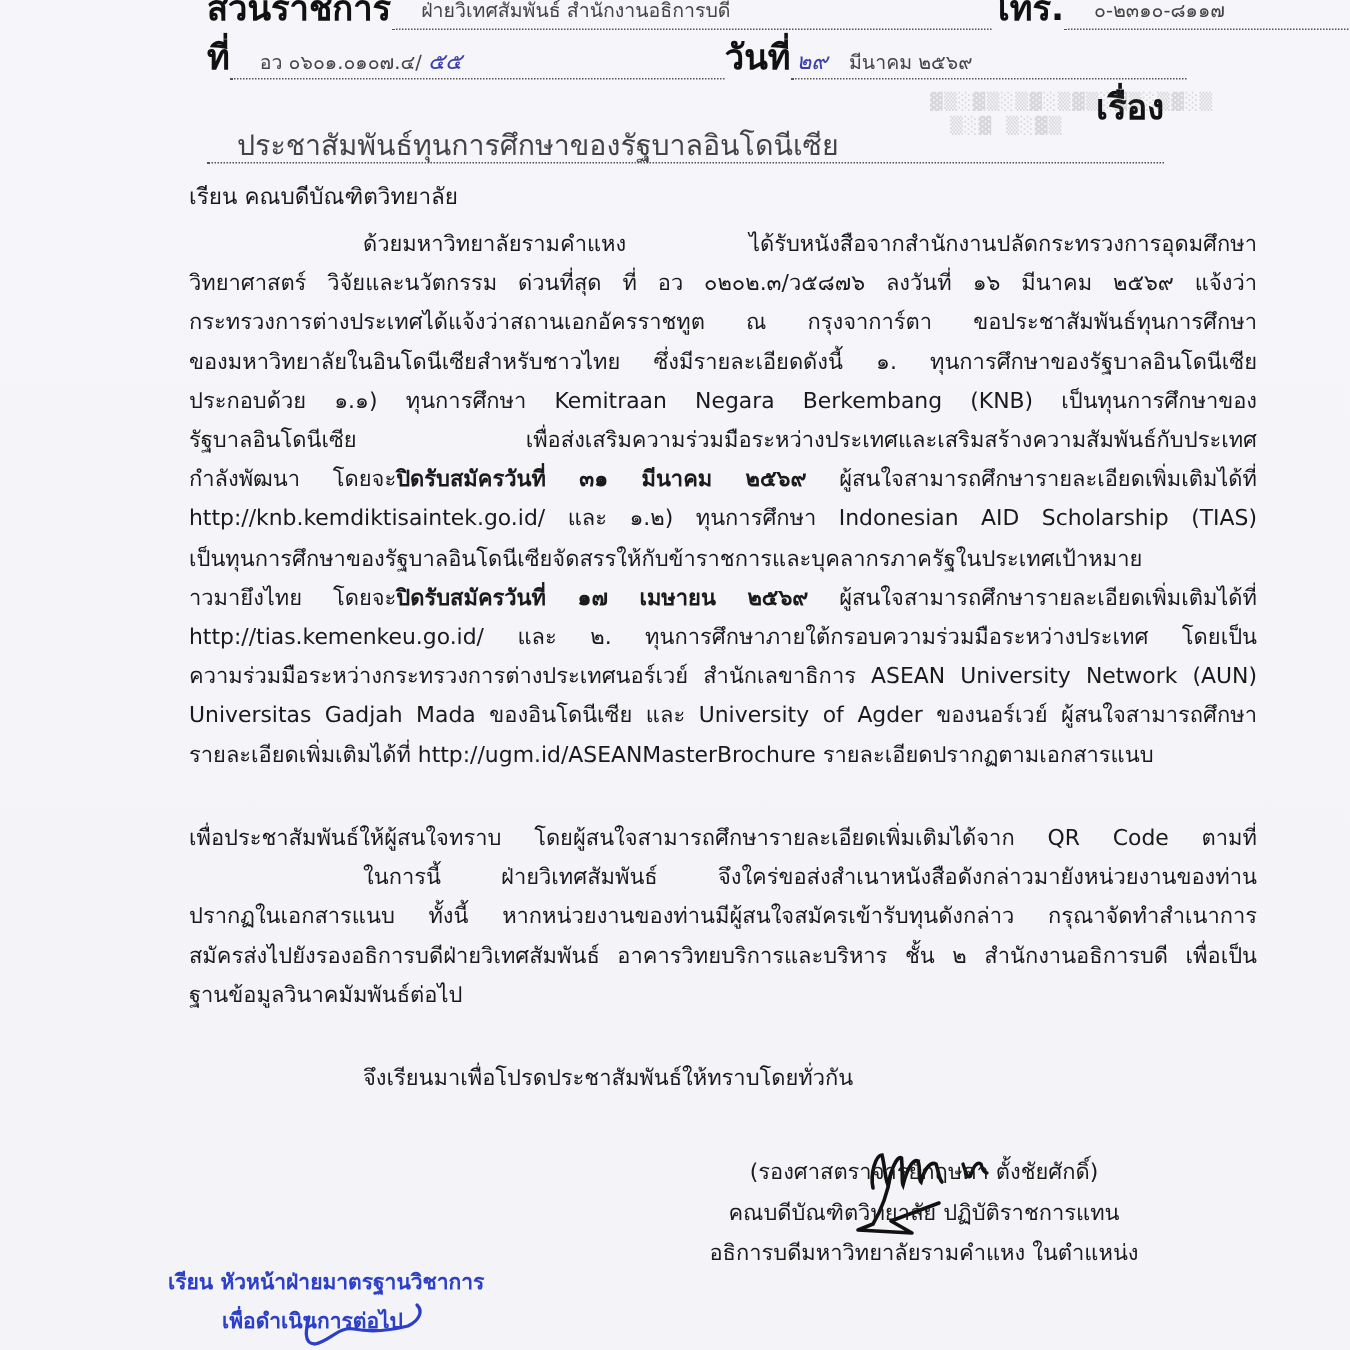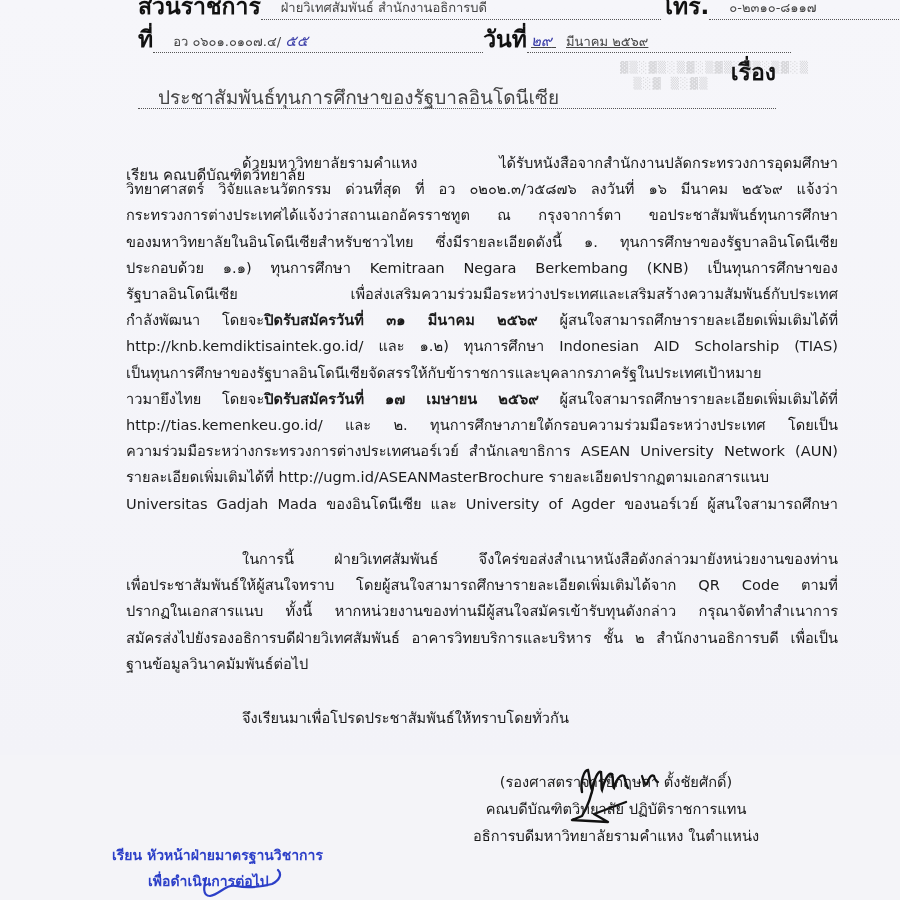--- a/index.html
+++ b/index.html
@@ -62,21 +62,20 @@
       color: #555;
       line-height: 16px;
       letter-spacing: 1px;
     }
     .salutation {
       position: absolute;
       left: 126px;
       top: 119px;
       font-size: 15px;
       white-space: nowrap;
-      margin-top: 44px;
     }
     .para {
       position: absolute;
       left: 126px;
       width: 712px;
       font-size: 14.6px;
       line-height: 26.2px;
       text-align: justify;
     }
     .para .ln {
@@ -144,21 +143,21 @@
     <span class="hdr-field" style="width:170px;">๐-๒๓๑๐-๘๑๑๗</span>
   </div>
 
   <div class="hdr-row" style="top:23px;">
     <span class="hdr-label">ที่</span>
     <span class="hdr-field" style="width:310px;">
       <span>อว ๐๖๐๑.๐๑๐๗.๔/</span>
       <span class="hw">๕๕</span>
     </span>
     <span class="hdr-label">วันที่</span>
-    <span class="hdr-field" style="width:260px; padding-left:4px;text-decoration:underline;">
+    <span class="hdr-field" style="width:260px; padding-left:4px;">
       <span class="hw">๒๙</span>
       <span style="margin-left:10px;">มีนาคม  ๒๕๖๙</span>
     </span>
   </div>
 
   <div class="hdr-row" style="top:58px;flex-direction:column;">
     <span class="hdr-label">เรื่อง</span>
     <span class="hdr-field" style="width:618px; font-size:19px;">ประชาสัมพันธ์ทุนการศึกษาของรัฐบาลอินโดนีเซีย</span>
   </div>
 
@@ -174,27 +173,27 @@
     <span class="ln">กระทรวงการต่างประเทศได้แจ้งว่าสถานเอกอัครราชทูต ณ กรุงจาการ์ตา ขอประชาสัมพันธ์ทุนการศึกษา</span>
     <span class="ln">ของมหาวิทยาลัยในอินโดนีเซียสำหรับชาวไทย ซึ่งมีรายละเอียดดังนี้ ๑. ทุนการศึกษาของรัฐบาลอินโดนีเซีย</span>
     <span class="ln">ประกอบด้วย ๑.๑) ทุนการศึกษา Kemitraan Negara Berkembang (KNB) เป็นทุนการศึกษาของ</span>
     <span class="ln">รัฐบาลอินโดนีเซีย เพื่อส่งเสริมความร่วมมือระหว่างประเทศและเสริมสร้างความสัมพันธ์กับประเทศ</span>
     <span class="ln"><span>กำลังพัฒนา โดยจะ</span><b class="em">ปิดรับสมัครวันที่ ๓๑ มีนาคม ๒๕๖๙</b><span> ผู้สนใจสามารถศึกษารายละเอียดเพิ่มเติมได้ที่</span></span>
     <span class="ln">http://knb.kemdiktisaintek.go.id/ และ ๑.๒) ทุนการศึกษา Indonesian AID Scholarship (TIAS)</span>
     <span class="ln">เป็นทุนการศึกษาของรัฐบาลอินโดนีเซียจัดสรรให้กับข้าราชการและบุคลากรภาครัฐในประเทศเป้าหมาย</span>
     <span class="ln"><span>าวมายึงไทย โดยจะ</span><b class="em">ปิดรับสมัครวันที่ ๑๗ เมษายน ๒๕๖๙</b><span> ผู้สนใจสามารถศึกษารายละเอียดเพิ่มเติมได้ที่</span></span>
     <span class="ln">http://tias.kemenkeu.go.id/ และ ๒. ทุนการศึกษาภายใต้กรอบความร่วมมือระหว่างประเทศ โดยเป็น</span>
     <span class="ln">ความร่วมมือระหว่างกระทรวงการต่างประเทศนอร์เวย์ สำนักเลขาธิการ ASEAN University Network (AUN)</span>
+    <span class="ln">Universitas Gadjah Mada ของอินโดนีเซีย และ University of Agder ของนอร์เวย์ ผู้สนใจสามารถศึกษา</span>
     <span class="ln last">รายละเอียดเพิ่มเติมได้ที่ http://ugm.id/ASEANMasterBrochure รายละเอียดปรากฏตามเอกสารแนบ</span>
-    <span class="ln">Universitas Gadjah Mada ของอินโดนีเซีย และ University of Agder ของนอร์เวย์ ผู้สนใจสามารถศึกษา</span>
   </div>
 
   <div class="para" style="top:546px;">
+    <span class="ln">เพื่อประชาสัมพันธ์ให้ผู้สนใจทราบ โดยผู้สนใจสามารถศึกษารายละเอียดเพิ่มเติมได้จาก QR Code ตามที่</span>
     <span class="ln indent">ในการนี้ ฝ่ายวิเทศสัมพันธ์ จึงใคร่ขอส่งสำเนาหนังสือดังกล่าวมายังหน่วยงานของท่าน</span>
-    <span class="ln">เพื่อประชาสัมพันธ์ให้ผู้สนใจทราบ โดยผู้สนใจสามารถศึกษารายละเอียดเพิ่มเติมได้จาก QR Code ตามที่</span>
     <span class="ln">ปรากฏในเอกสารแนบ ทั้งนี้ หากหน่วยงานของท่านมีผู้สนใจสมัครเข้ารับทุนดังกล่าว กรุณาจัดทำสำเนาการ</span>
     <span class="ln">สมัครส่งไปยังรองอธิการบดีฝ่ายวิเทศสัมพันธ์ อาคารวิทยบริการและบริหาร ชั้น ๒ สำนักงานอธิการบดี เพื่อเป็น</span>
     <span class="ln last">ฐานข้อมูลวินาคมัมพันธ์ต่อไป</span>
   </div>
 
   <div class="closing">จึงเรียนมาเพื่อโปรดประชาสัมพันธ์ให้ทราบโดยทั่วกัน</div>
 
   <svg class="signature" viewBox="0 0 120 65">
     <path d="M14 30 C 12 20, 16 8, 20 8 C 22 16, 22 24, 24 28 C 26 18, 30 8, 33 10 C 34 20, 33 26, 34 28 C 36 20, 40 10, 44 12 C 46 18, 44 24, 46 26 C 48 18, 52 12, 56 14 C 58 20, 58 24, 60 26" fill="none" stroke="#111" stroke-width="2.4" stroke-linecap="round"></path>
     <path d="M74 14 C 76 20, 77 24, 79 22 C 81 16, 83 12, 86 14 C 87 18, 88 20, 90 20" fill="none" stroke="#111" stroke-width="2.2" stroke-linecap="round"></path>

